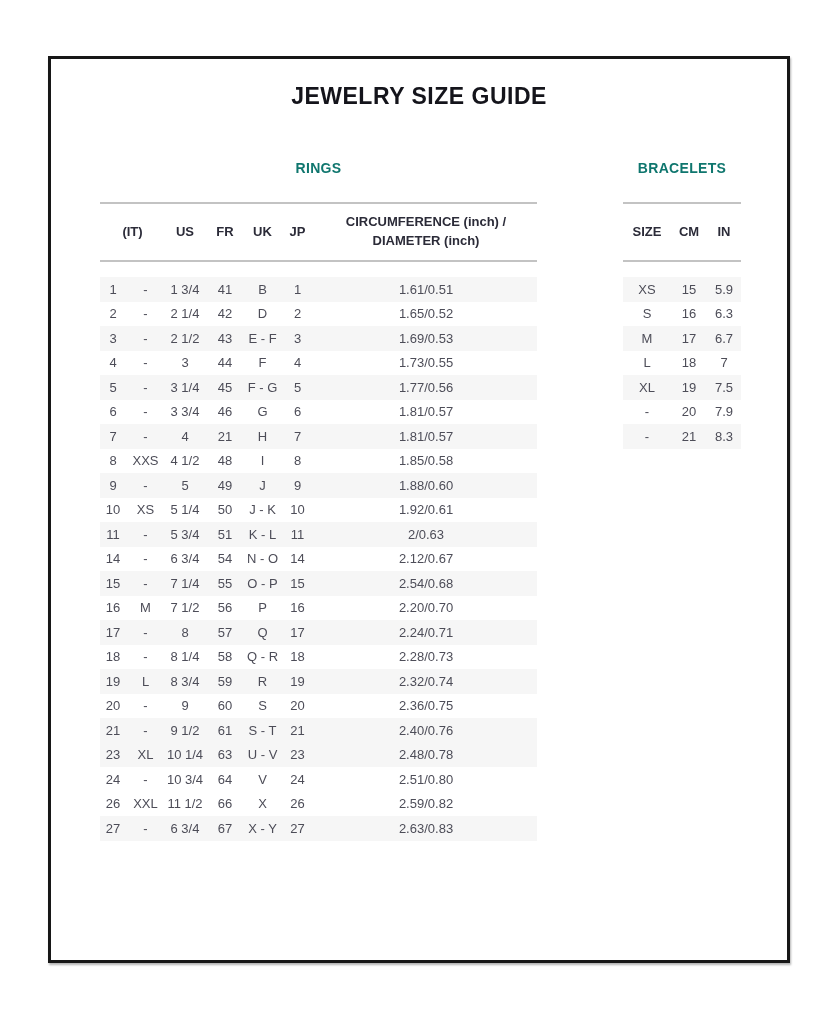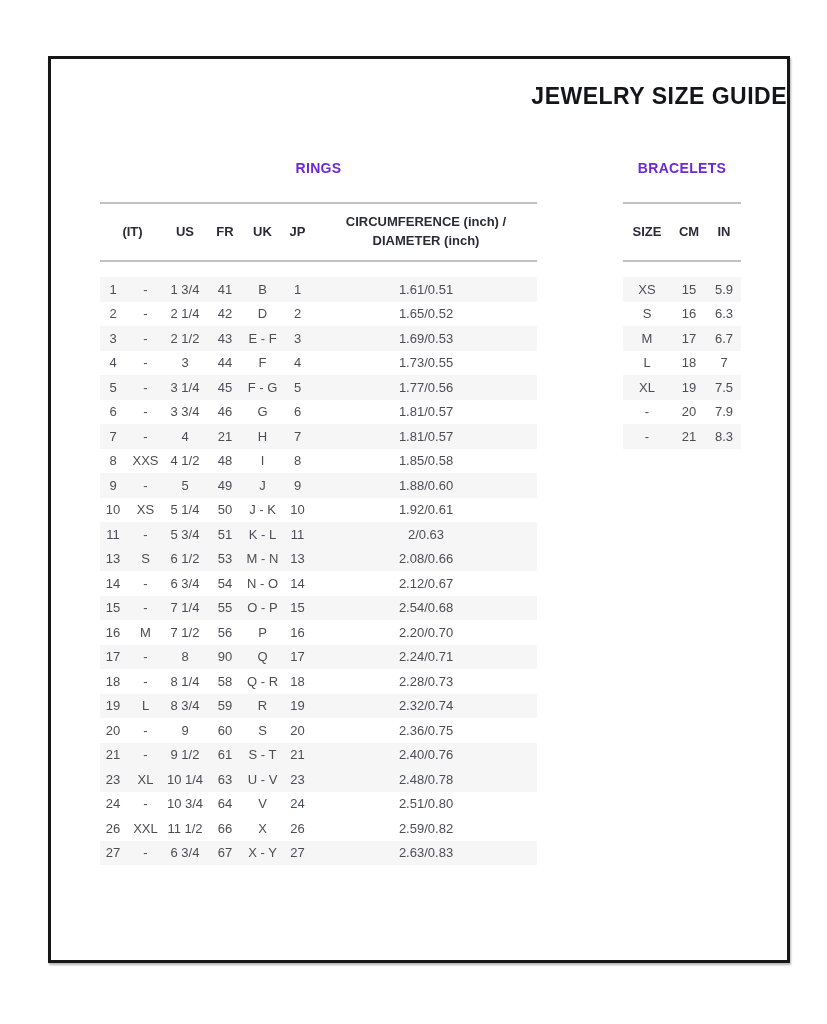--- a/index.html
+++ b/index.html
@@ -11,41 +11,41 @@
   .frame {
     position: absolute;
     left: 48px; top: 56px;
     width: 742px; height: 907px;
     border: 3px solid #171717;
     background: #ffffff;
     box-shadow: 1px 2px 2px rgba(0,0,0,0.30);
   }
   .page-title {
     margin-top: 24px;
-    text-align: right;
+    text-align: center;
     font-size: 23px;
     font-weight: bold;
     letter-spacing: 0.5px;
     color: #14141b;
   }
   .columns {
     display: flex;
     justify-content: space-between;
     align-items: flex-start;
     margin-top: 50px;
     padding: 0 46px 0 49px;
   }
   .rings-col  { width: 437px; }
   .brace-col  { width: 118px; }
   .section-heading {
     text-align: center;
     font-size: 14px;
     font-weight: bold;
     letter-spacing: 0.3px;
-    color: #6d28d9;
+    color: #0f766e;
     margin-bottom: 26px;
   }
   table {
     width: 100%;
     border-collapse: collapse;
     table-layout: fixed;
   }
   thead tr {
     border-top: 2px solid #c3c3c3;
     border-bottom: 2px solid #c3c3c3;
@@ -215,29 +215,20 @@
             </tr>
             <tr class="stripe">
               <td>11</td>
               <td>-</td>
               <td>5 3/4</td>
               <td>51</td>
               <td>K - L</td>
               <td>11</td>
               <td>2/0.63</td>
             </tr>
-            <tr class="stripe">
-              <td>13</td>
-              <td>S</td>
-              <td>6 1/2</td>
-              <td>53</td>
-              <td>M - N</td>
-              <td>13</td>
-              <td>2.08/0.66</td>
-            </tr>
             <tr>
               <td>14</td>
               <td>-</td>
               <td>6 3/4</td>
               <td>54</td>
               <td>N - O</td>
               <td>14</td>
               <td>2.12/0.67</td>
             </tr>
             <tr class="stripe">
@@ -255,21 +246,21 @@
               <td>7 1/2</td>
               <td>56</td>
               <td>P</td>
               <td>16</td>
               <td>2.20/0.70</td>
             </tr>
             <tr class="stripe">
               <td>17</td>
               <td>-</td>
               <td>8</td>
-              <td>90</td>
+              <td>57</td>
               <td>Q</td>
               <td>17</td>
               <td>2.24/0.71</td>
             </tr>
             <tr>
               <td>18</td>
               <td>-</td>
               <td>8 1/4</td>
               <td>58</td>
               <td>Q - R</td>

